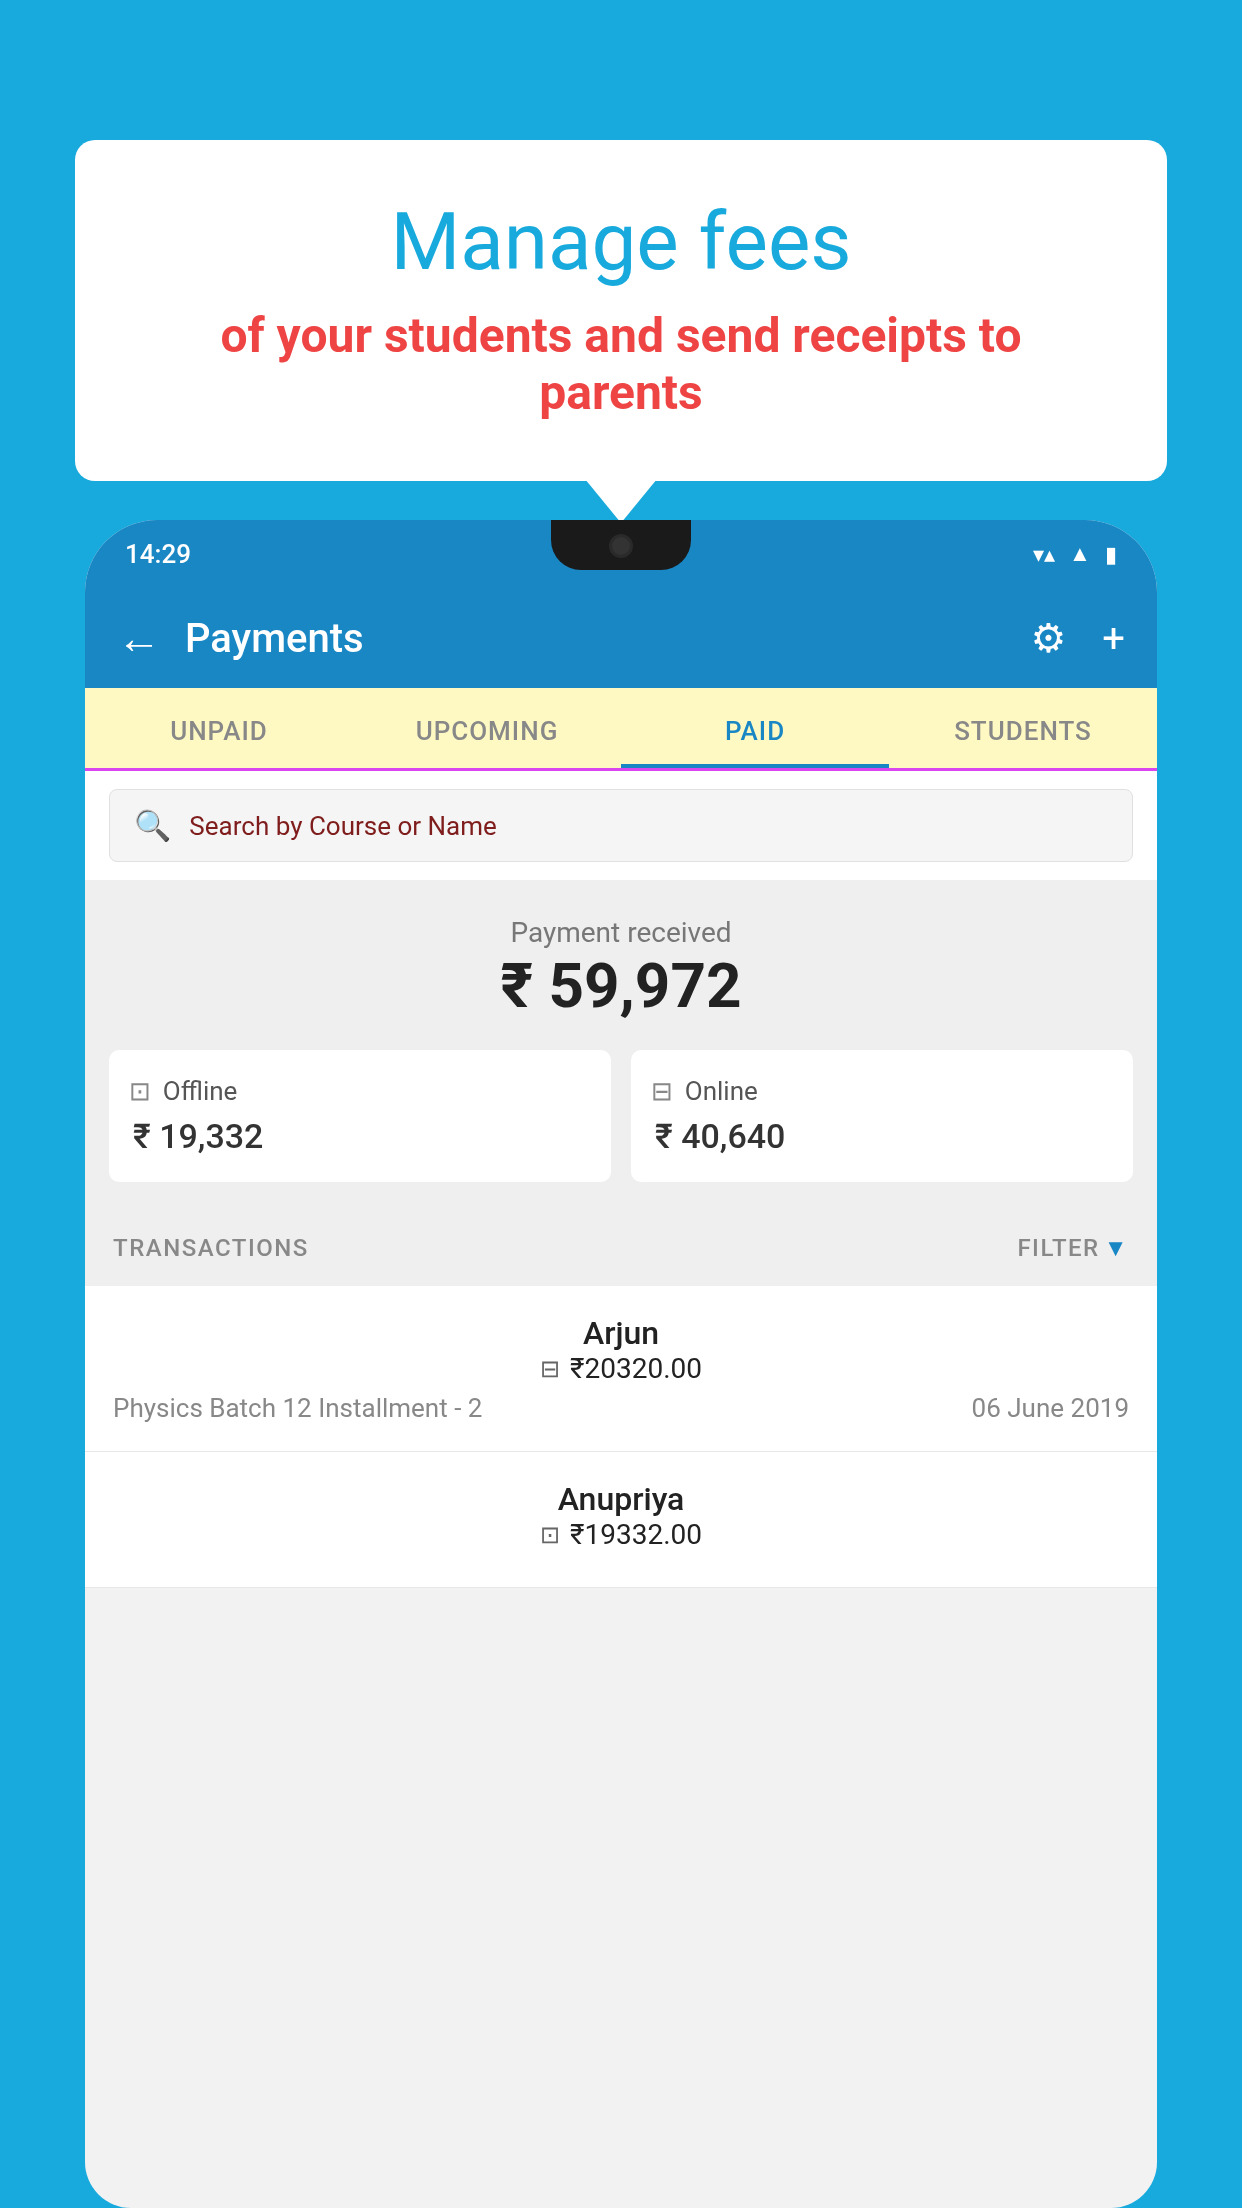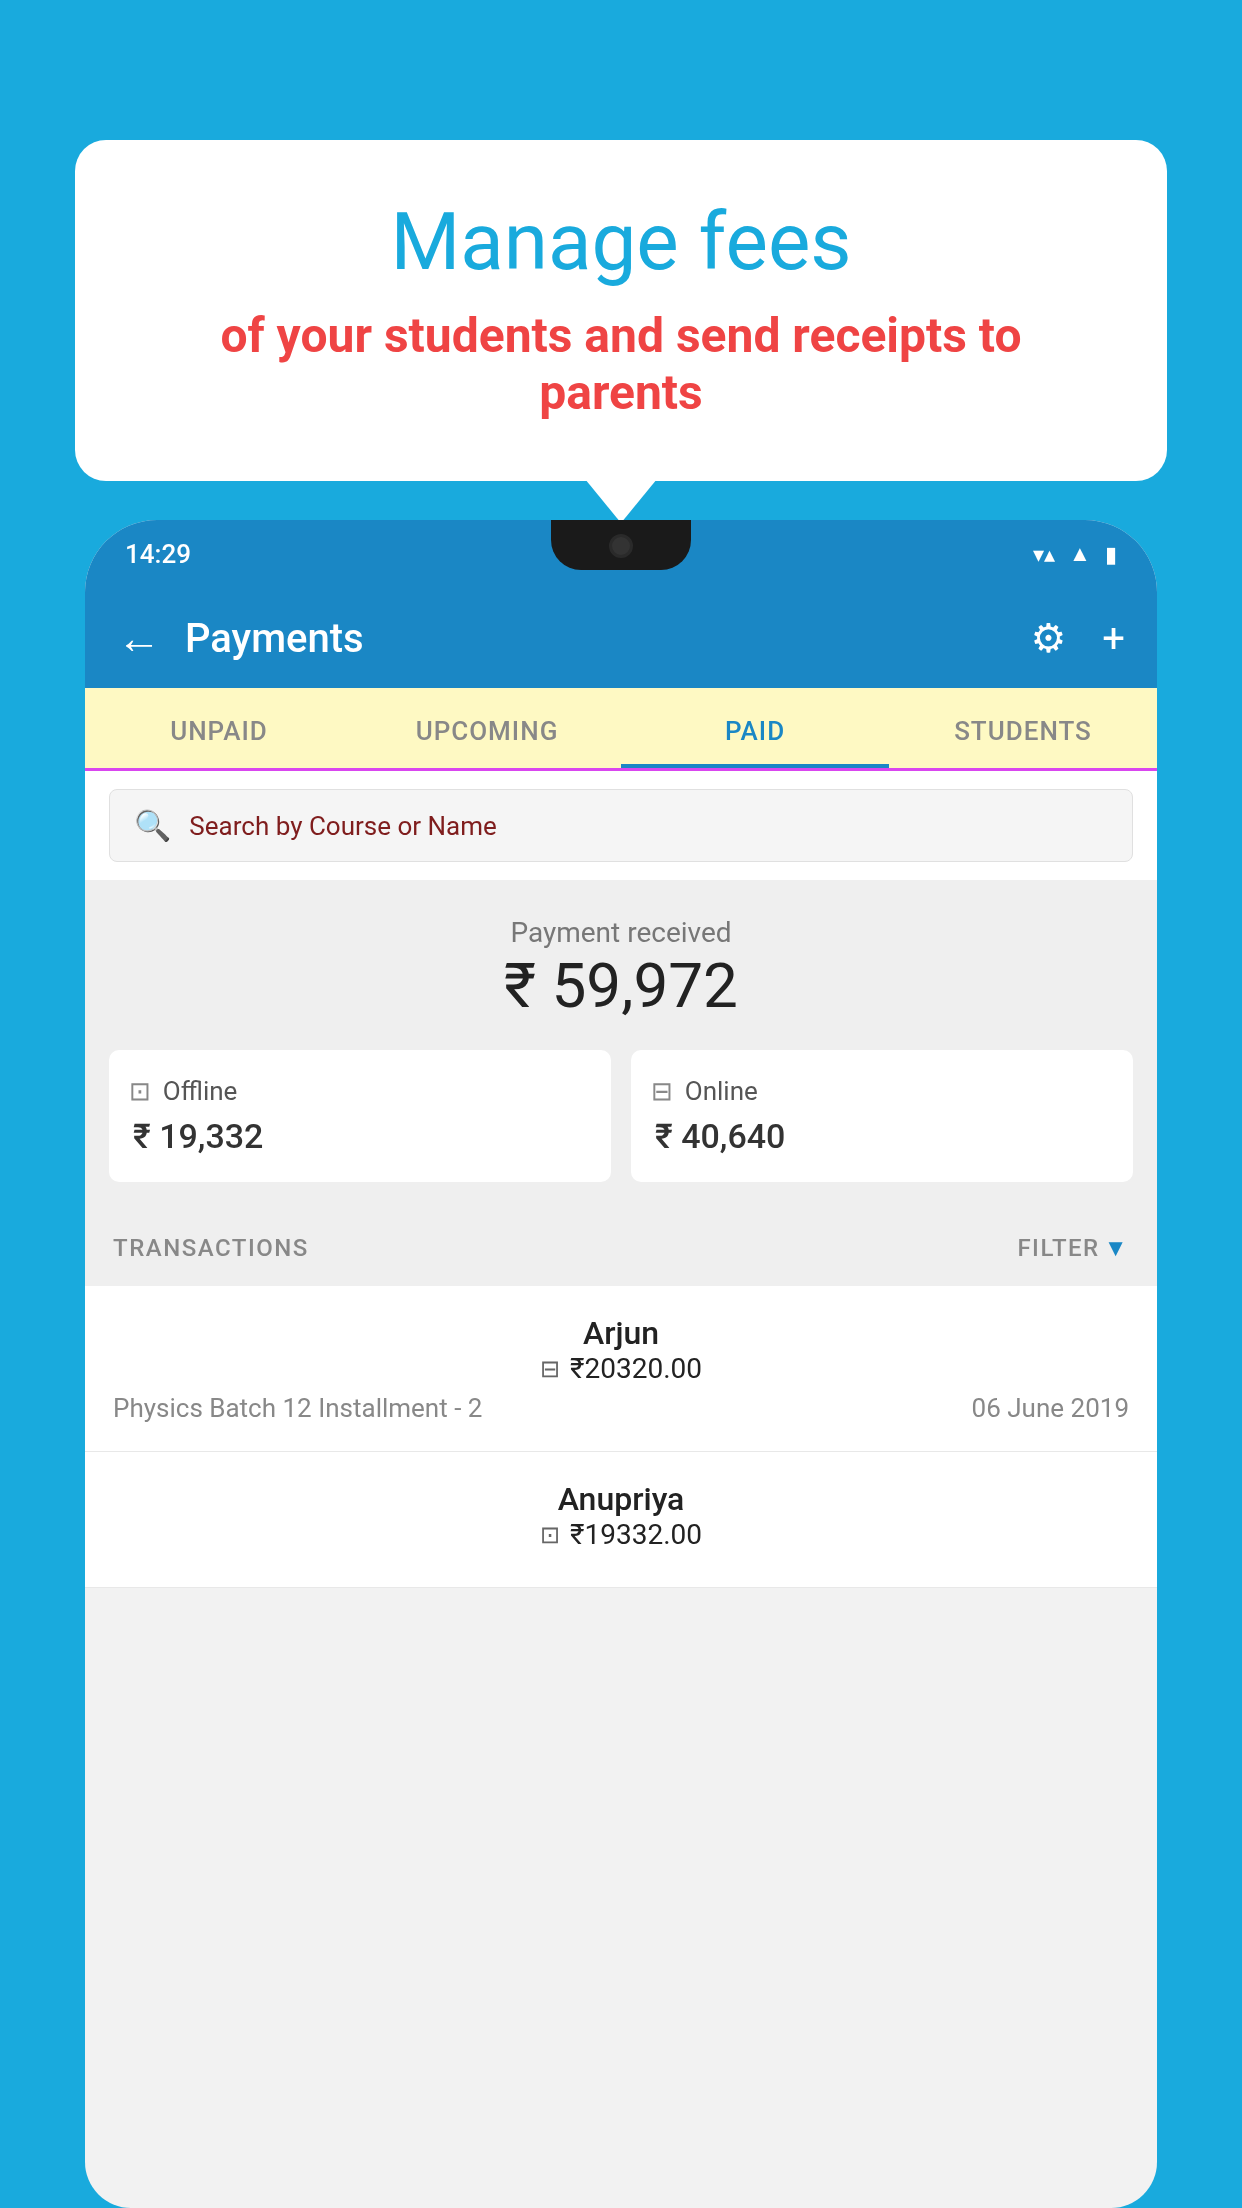--- a/index.html
+++ b/index.html
@@ -14,21 +14,21 @@
 
     
     .speech-bubble-container {
       position: absolute;
       top: 140px;
       left: 75px;
       right: 75px;
     }
     .speech-bubble {
       background: white;
-      border-radius: 31px;
+      border-radius: 20px;
       padding: 55px 60px 60px;
       text-align: center;
       position: relative;
     }
     .speech-bubble::after {
       content: '';
       position: absolute;
       bottom: -42px;
       left: 50%;
       transform: translateX(-50%);
@@ -213,21 +213,21 @@
       background: #efefef;
       padding: 36px 24px 28px;
       text-align: center;
     }
     .payment-label {
       font-size: 28px;
       color: #777;
     }
     .payment-amount {
       font-size: 62px;
-      font-weight: 400;
+      font-weight: 700;
       color: #222;
       margin-bottom: 28px;
     }
     .payment-cards {
       display: flex;
       gap: 20px;
     }
     .payment-card {
       flex: 1;
       background: white;

